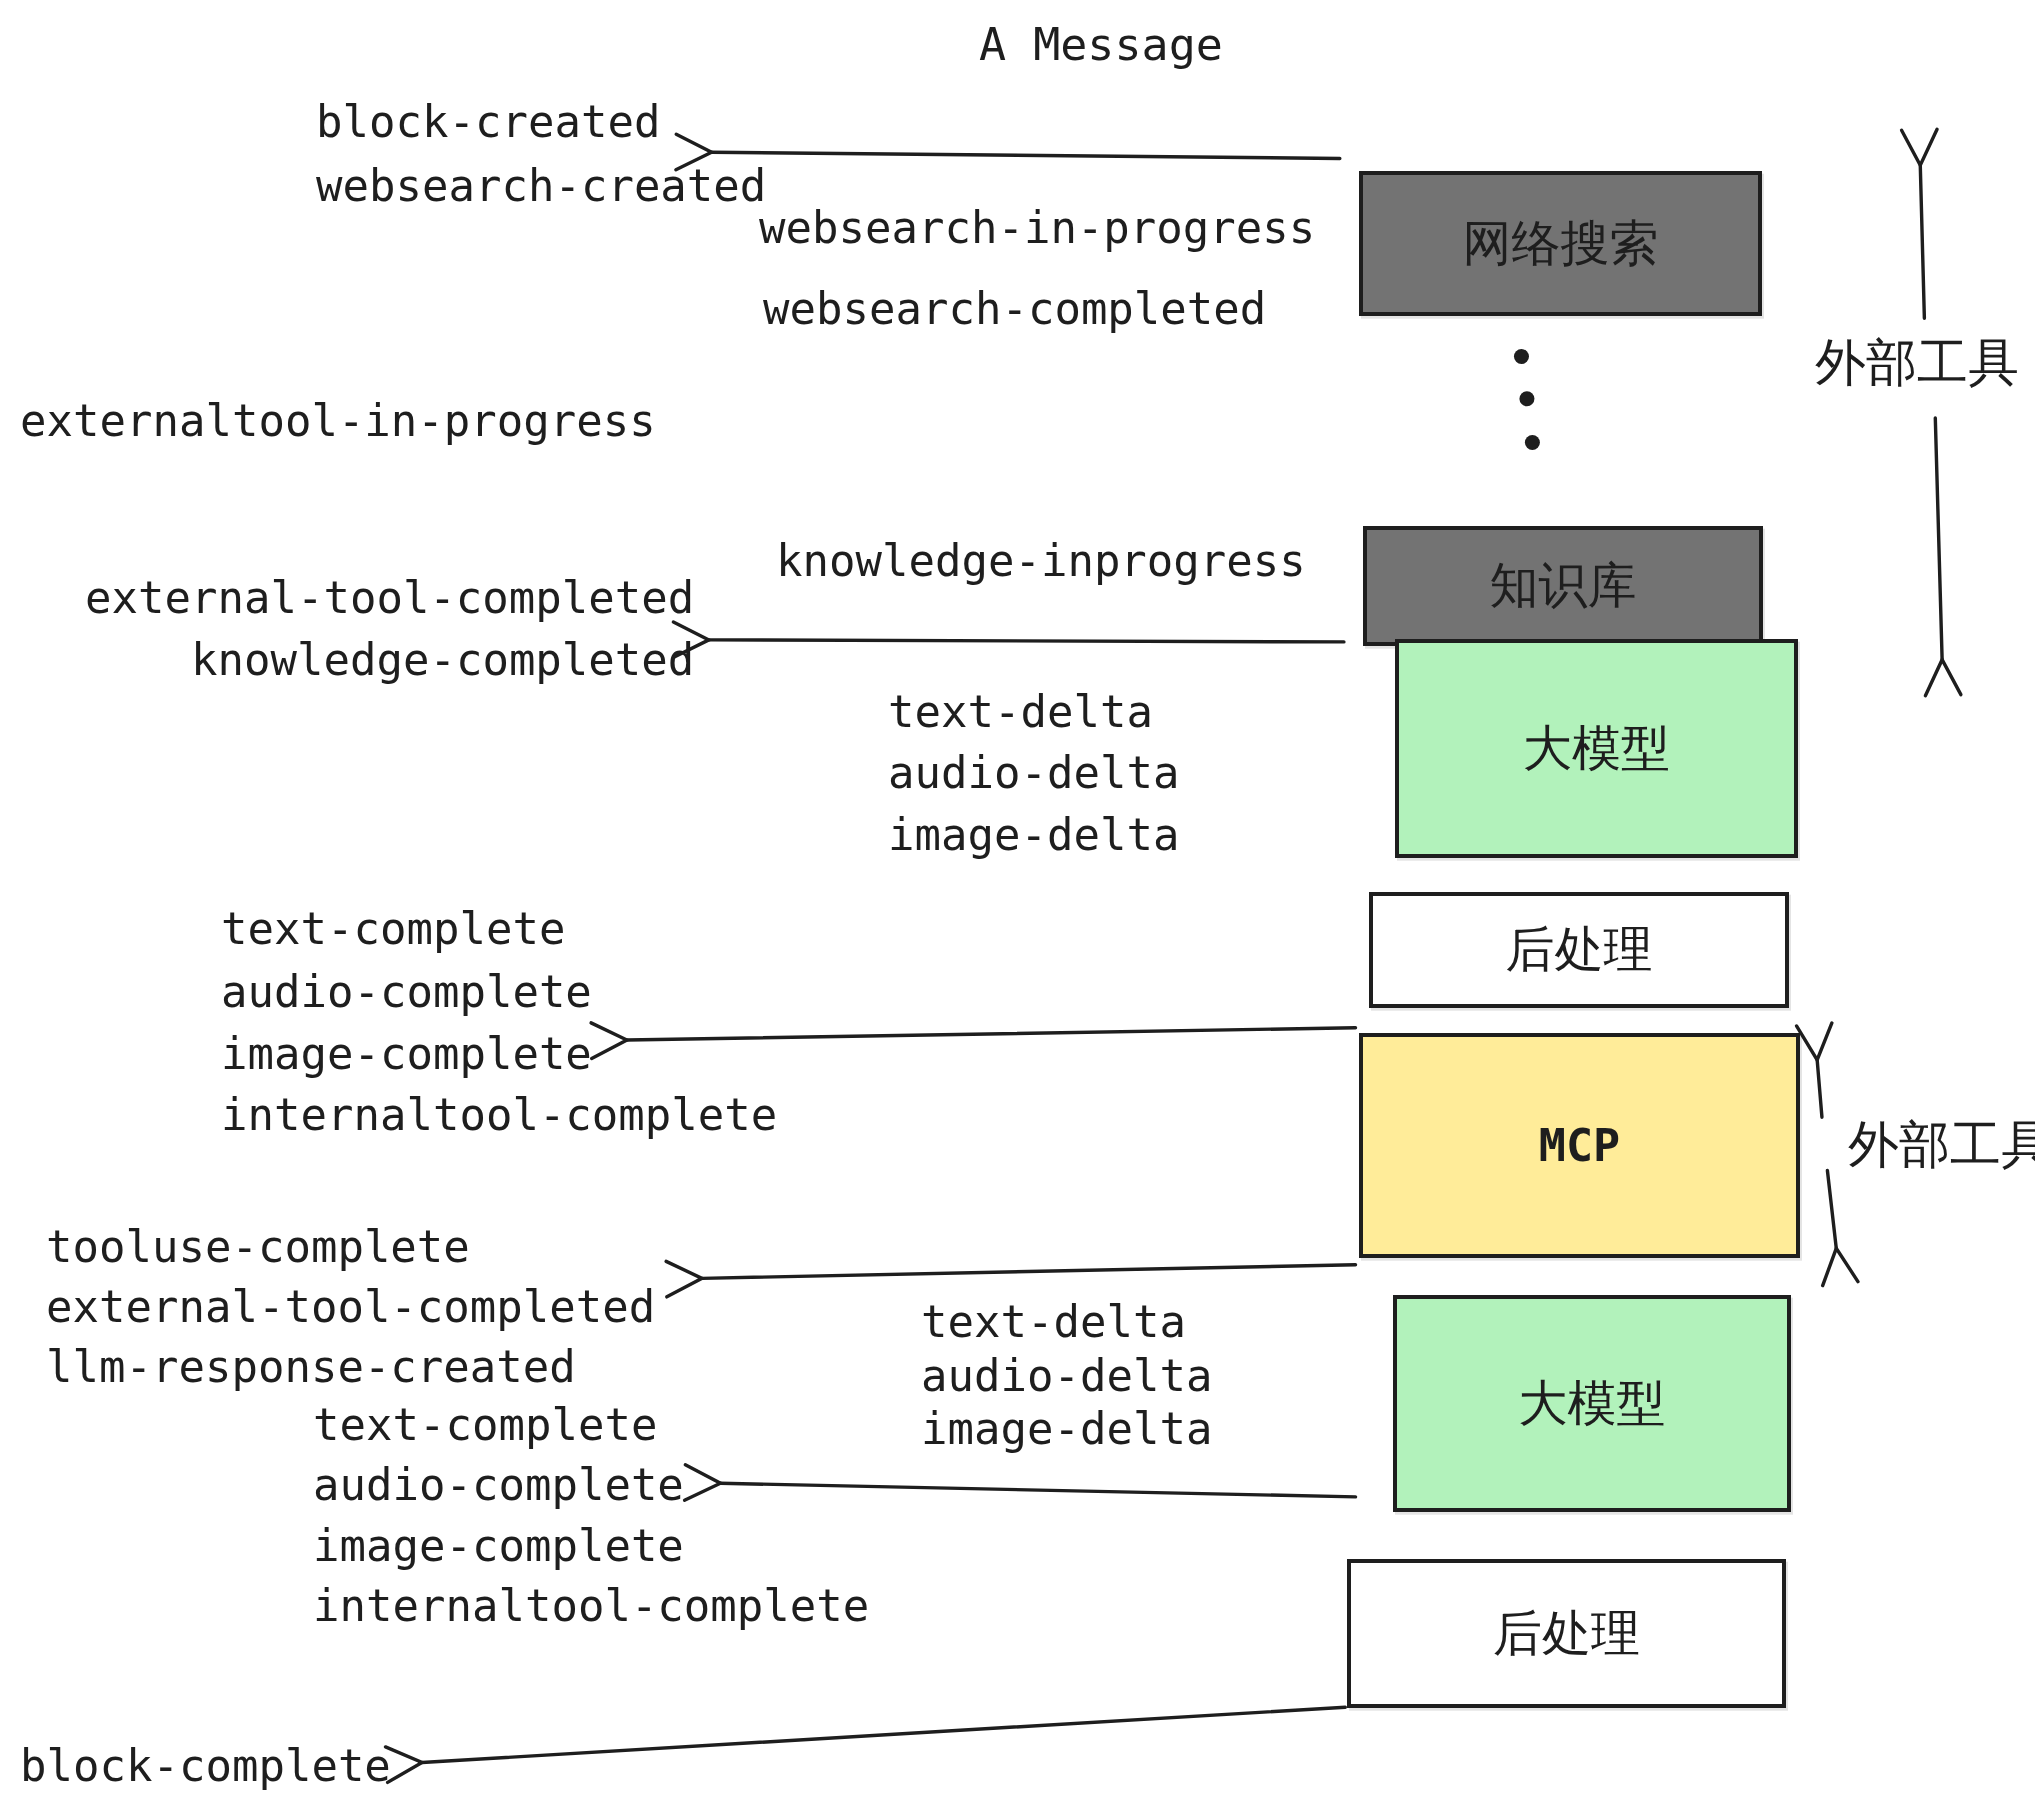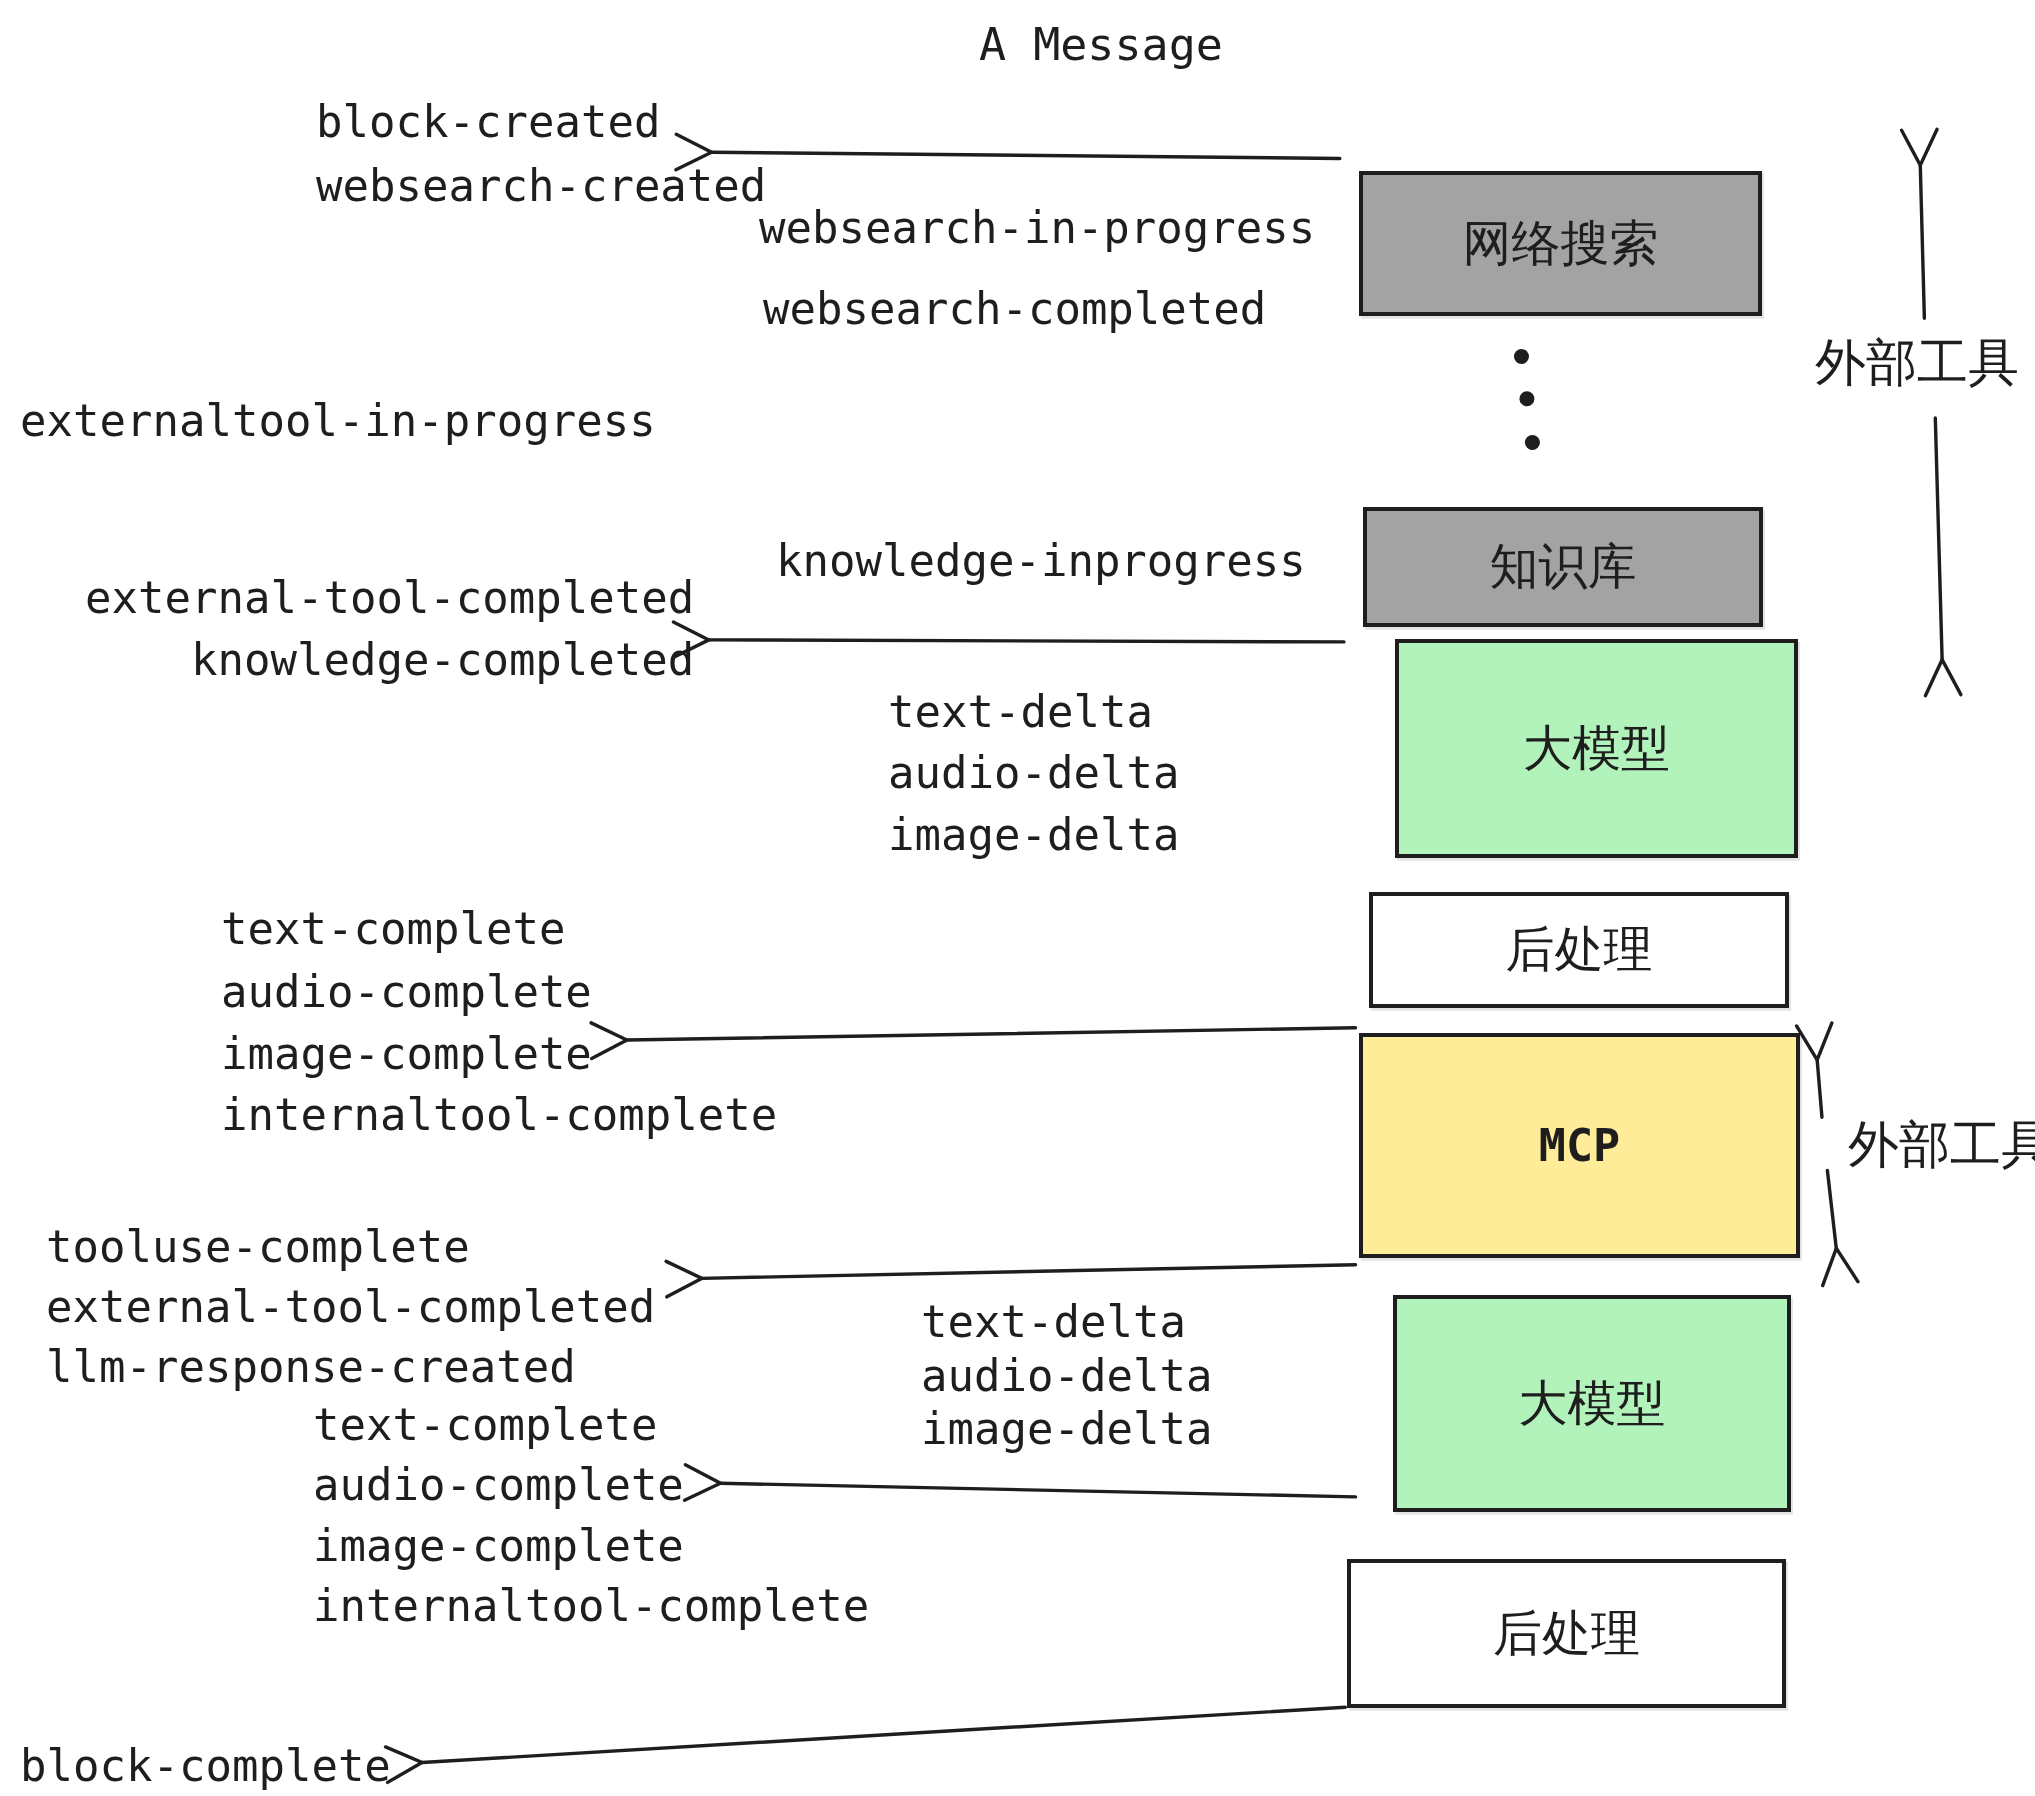--- a/index.html
+++ b/index.html
@@ -7,21 +7,21 @@
        font-family:"DejaVu Sans Mono",monospace;color:#1e1e1e;}
   .canvas{position:absolute;left:0;top:0;width:2035px;height:1796px;}
   .ev{position:absolute;font-size:44px;line-height:1;white-space:nowrap;
       transform:translateY(-50%);letter-spacing:0px;}
   .title{position:absolute;font-size:45px;white-space:nowrap;transform:translateY(-50%);}
   .box{position:absolute;border:4.1px solid #1e1e1e;box-sizing:border-box;
        display:flex;align-items:center;justify-content:center;
        font-family:"DejaVu Sans",sans-serif;font-size:49px;white-space:nowrap;
        box-shadow:2px 2.7px 0 rgba(30,30,30,0.12);}
   .box.mono{font-family:"DejaVu Sans Mono",monospace;font-size:45px;font-weight:bold;}
-  .fill-pink{background:#a3a3a3;}
+  .fill-pink{background:#737373;}
   .fill-green{background:#b2f2bb;margin-left:32px;}
   .fill-yellow{background:#ffec99;}
   .fill-white{background:#ffffff;}
   .cnlabel{position:absolute;font-family:"DejaVu Sans",sans-serif;font-size:51px;
            white-space:nowrap;transform:translateY(-50%);}
   svg.layer{position:absolute;left:0;top:0;}
   .stroke{stroke:#1e1e1e;stroke-width:5;fill:none;stroke-linecap:round;}
   .dot{fill:#1e1e1e;}
 </style>
 </head>
@@ -84,21 +84,21 @@
   <div class="ev" style="left:313px;top:1425px">text-complete</div>
   <div class="ev" style="left:313px;top:1485px">audio-complete</div>
   <div class="ev" style="left:313px;top:1546px">image-complete</div>
   <div class="ev" style="left:313px;top:1606px">internaltool-complete</div>
 
   <div class="ev" style="left:20px;top:1766px">block-complete</div>
 
   <div class="box fill-pink" style="left:1359px;top:171px;width:403px;height:145px">
     <span>网络搜索</span>
   </div>
-  <div class="box fill-pink" style="left:1363px;top:507px;width:400px;height:120px">
+  <div class="box fill-pink" style="left:1363px;top:526px;width:400px;height:120px">
     <span>知识库</span>
   </div>
   <div class="box fill-green" style="left:1363px;top:639px;width:403px;height:219px">
     <span>大模型</span>
   </div>
   <div class="box fill-white" style="left:1369px;top:892px;width:420px;height:116px">
     <span>后处理</span>
   </div>
   <div class="box fill-yellow mono" style="left:1359px;top:1033px;width:441px;height:225px">
     <span>MCP</span>

